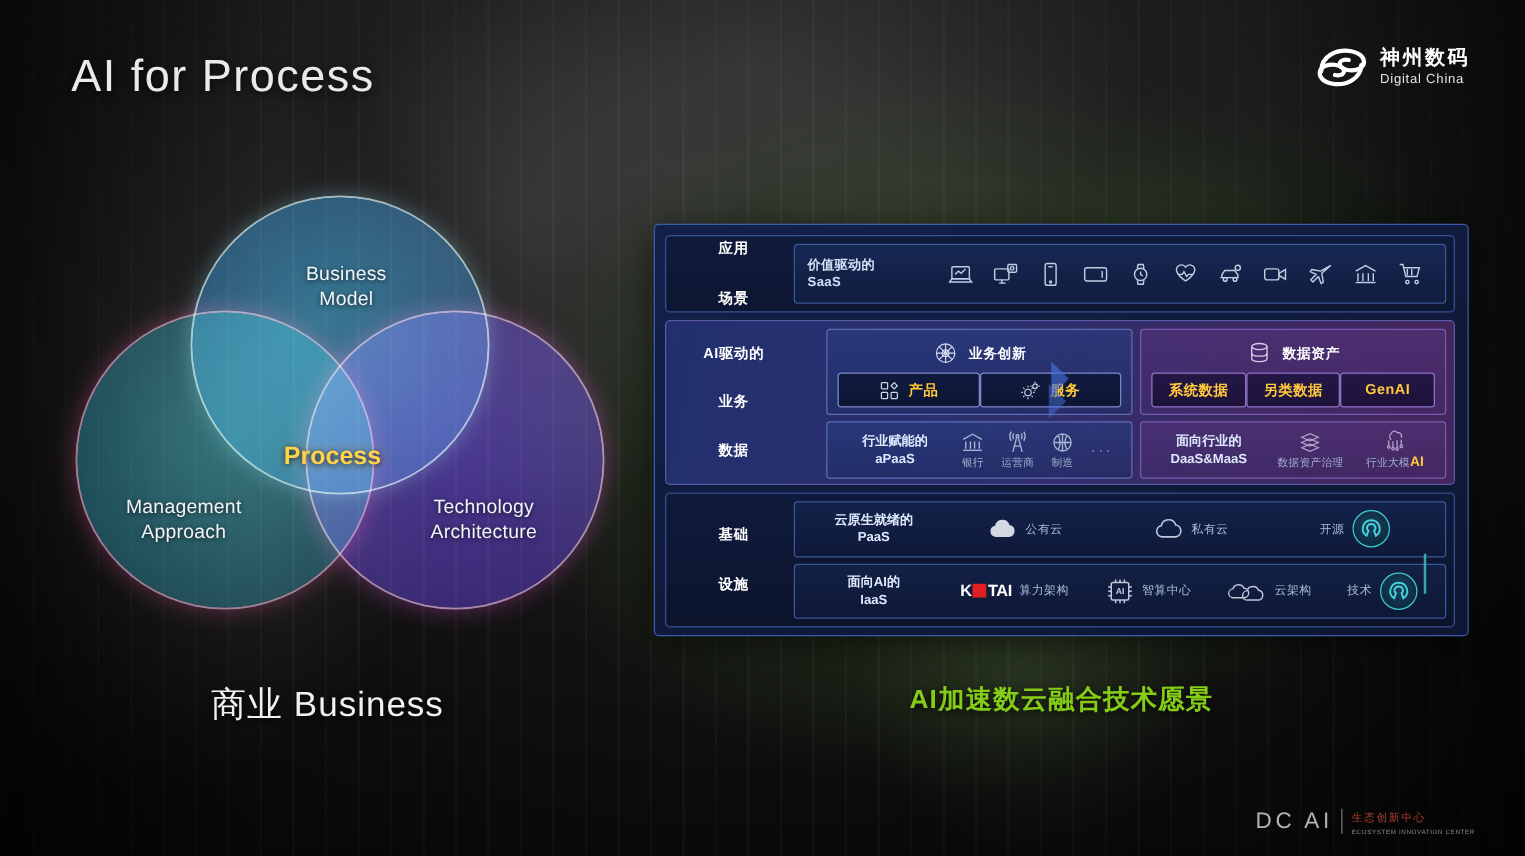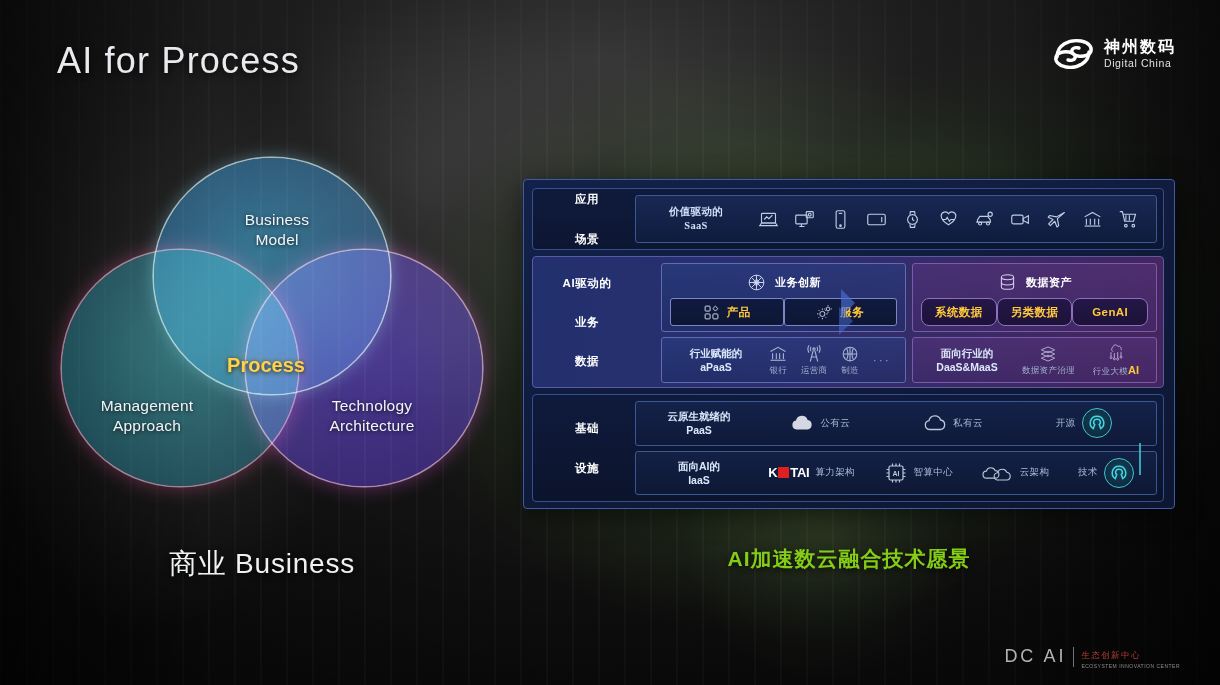--- a/index.html
+++ b/index.html
@@ -71,21 +71,21 @@
     background: radial-gradient(circle at 50% 45%, rgba(72,48,175,0.76), rgba(58,34,140,0.76) 72%, rgba(72,30,130,0.72) 100%);
     box-shadow: 0 0 0 1.6px rgba(225,185,230,0.66), 0 0 18px 3px rgba(180,60,175,0.42);
   }
   .venn-label {
     position: absolute; text-align: center; color: #f2f4f7;
     font-size: 15.5px; line-height: 1.28; letter-spacing: 0.2px;
     text-shadow: 0 1px 4px rgba(0,0,0,0.7); z-index: 6;
   }
   #l-business { left: 155px; top: 52px; width: 120px; }
   #l-management { left: 10px; top: 238px; width: 150px; }
-  #l-technology { left: 235px; top: 238px; width: 150px; }
+  #l-technology { left: 250px; top: 238px; width: 150px; }
   #l-process {
     position: absolute; left: 140px; top: 196px; width: 128px; z-index: 8;
     text-align: center; font-size: 20px; font-weight: 700; color: #ffd24a;
     text-shadow: 0 1px 5px rgba(0,0,0,0.8), 0 0 10px rgba(255,190,40,0.35);
   }
   #venn-caption {
     position: absolute; left: 62px; top: 545px; width: 400px; text-align: center;
     color: #f0f1f3; font-size: 28px; letter-spacing: 0.8px;
     text-shadow: 0 2px 6px rgba(0,0,0,0.8);
   }
@@ -114,22 +114,22 @@
     background: linear-gradient(180deg, #0f1a3c, #0d1631);
     border: 1px solid #34508f; padding: 6px; height: 62px;
   }
   .inner-box {
     border: 1px solid #3a5895; border-radius: 3px;
     background: linear-gradient(180deg, rgba(30,52,105,0.55), rgba(18,32,70,0.55));
     display: flex; align-items: center;
   }
   #app-row { flex: 1 1 auto; padding: 3px 10px; gap: 4px; }
   .cell-title {
-    color: #cfe0f7; font-size: 10.5px; font-weight: 700; line-height: 1.35; text-align: center;
-    white-space: nowrap; letter-spacing: 0.3px; font-family: Liberation Serif, serif;
+    color: #cfe0f7; font-size: 10.5px; font-weight: 700; line-height: 1.35; 
+    white-space: nowrap; letter-spacing: 0.3px;
   }
   #app-title { flex: 0 0 100px; }
   #app-icons { flex: 1 1 auto; display: flex; align-items: center; justify-content: space-around; }
   .ic { width: 21px; height: 21px; opacity: 0.92; }
   .ic svg { width: 100%; height: 100%; display: block; }
 
   
   #band-ai {
     background: linear-gradient(100deg, #22306e 0%, #2c2f6e 42%, #3c2a63 72%, #46255c 100%);
     border: 1px solid #5a5aa8; padding: 6px; height: 132px; position: relative;
@@ -143,21 +143,21 @@
   .sub-blue { background: linear-gradient(180deg, rgba(40,62,130,0.55), rgba(28,44,100,0.5)); }
   .sub-purple { background: linear-gradient(180deg, rgba(86,52,125,0.55), rgba(66,40,105,0.5)); border-color:#7a5aae; }
   .sub-head { display: flex; align-items: center; justify-content: center; gap: 8px; height: 26px; }
   .sub-head-text { color: #ffffff; font-size: 11px; font-weight: 700; letter-spacing: 0.5px; }
   .chip-row { display: flex; justify-content: center; margin-top: 3px; }
   .chip {
     flex: 1 1 0; height: 28px; border: 1px solid #7b86c8; border-radius: 3px;
     background: linear-gradient(180deg, #101a3e, #0d1634);
     display: flex; align-items: center; justify-content: center; gap: 7px;
   }
-  .chip-purple { background: linear-gradient(180deg, #241747, #1d1239); border-color:#8d6fc0;border-radius:8px; }
+  .chip-purple { background: linear-gradient(180deg, #241747, #1d1239); border-color:#8d6fc0; }
   .chip-text { color: #ffc93a; font-size: 11.5px; font-weight: 700; letter-spacing: 0.4px; }
   .chip .ic { width: 17px; height: 17px; }
   .row-flex { display: flex; align-items: center; height: 46px; }
   .row-title { flex: 0 0 92px; color: #dce8fb; font-size: 10.5px; font-weight: 700; line-height: 1.35; text-align: center; }
   .row-items { flex: 1 1 auto; display: flex; align-items: center; justify-content: space-around; }
   .mini { display: flex; flex-direction: column; align-items: center; gap: 1px; }
   .mini .ic { width: 20px; height: 20px; opacity: 0.82; }
   .mini-label { color: #9fb0cd; font-size: 8.5px; letter-spacing: 0.3px; }
   .mini-label-gold { color: #ffc93a; font-weight: 700; font-size: 11px; }
   .ellipsis { color: #8c9cba; font-size: 12px; letter-spacing: 2px; }

